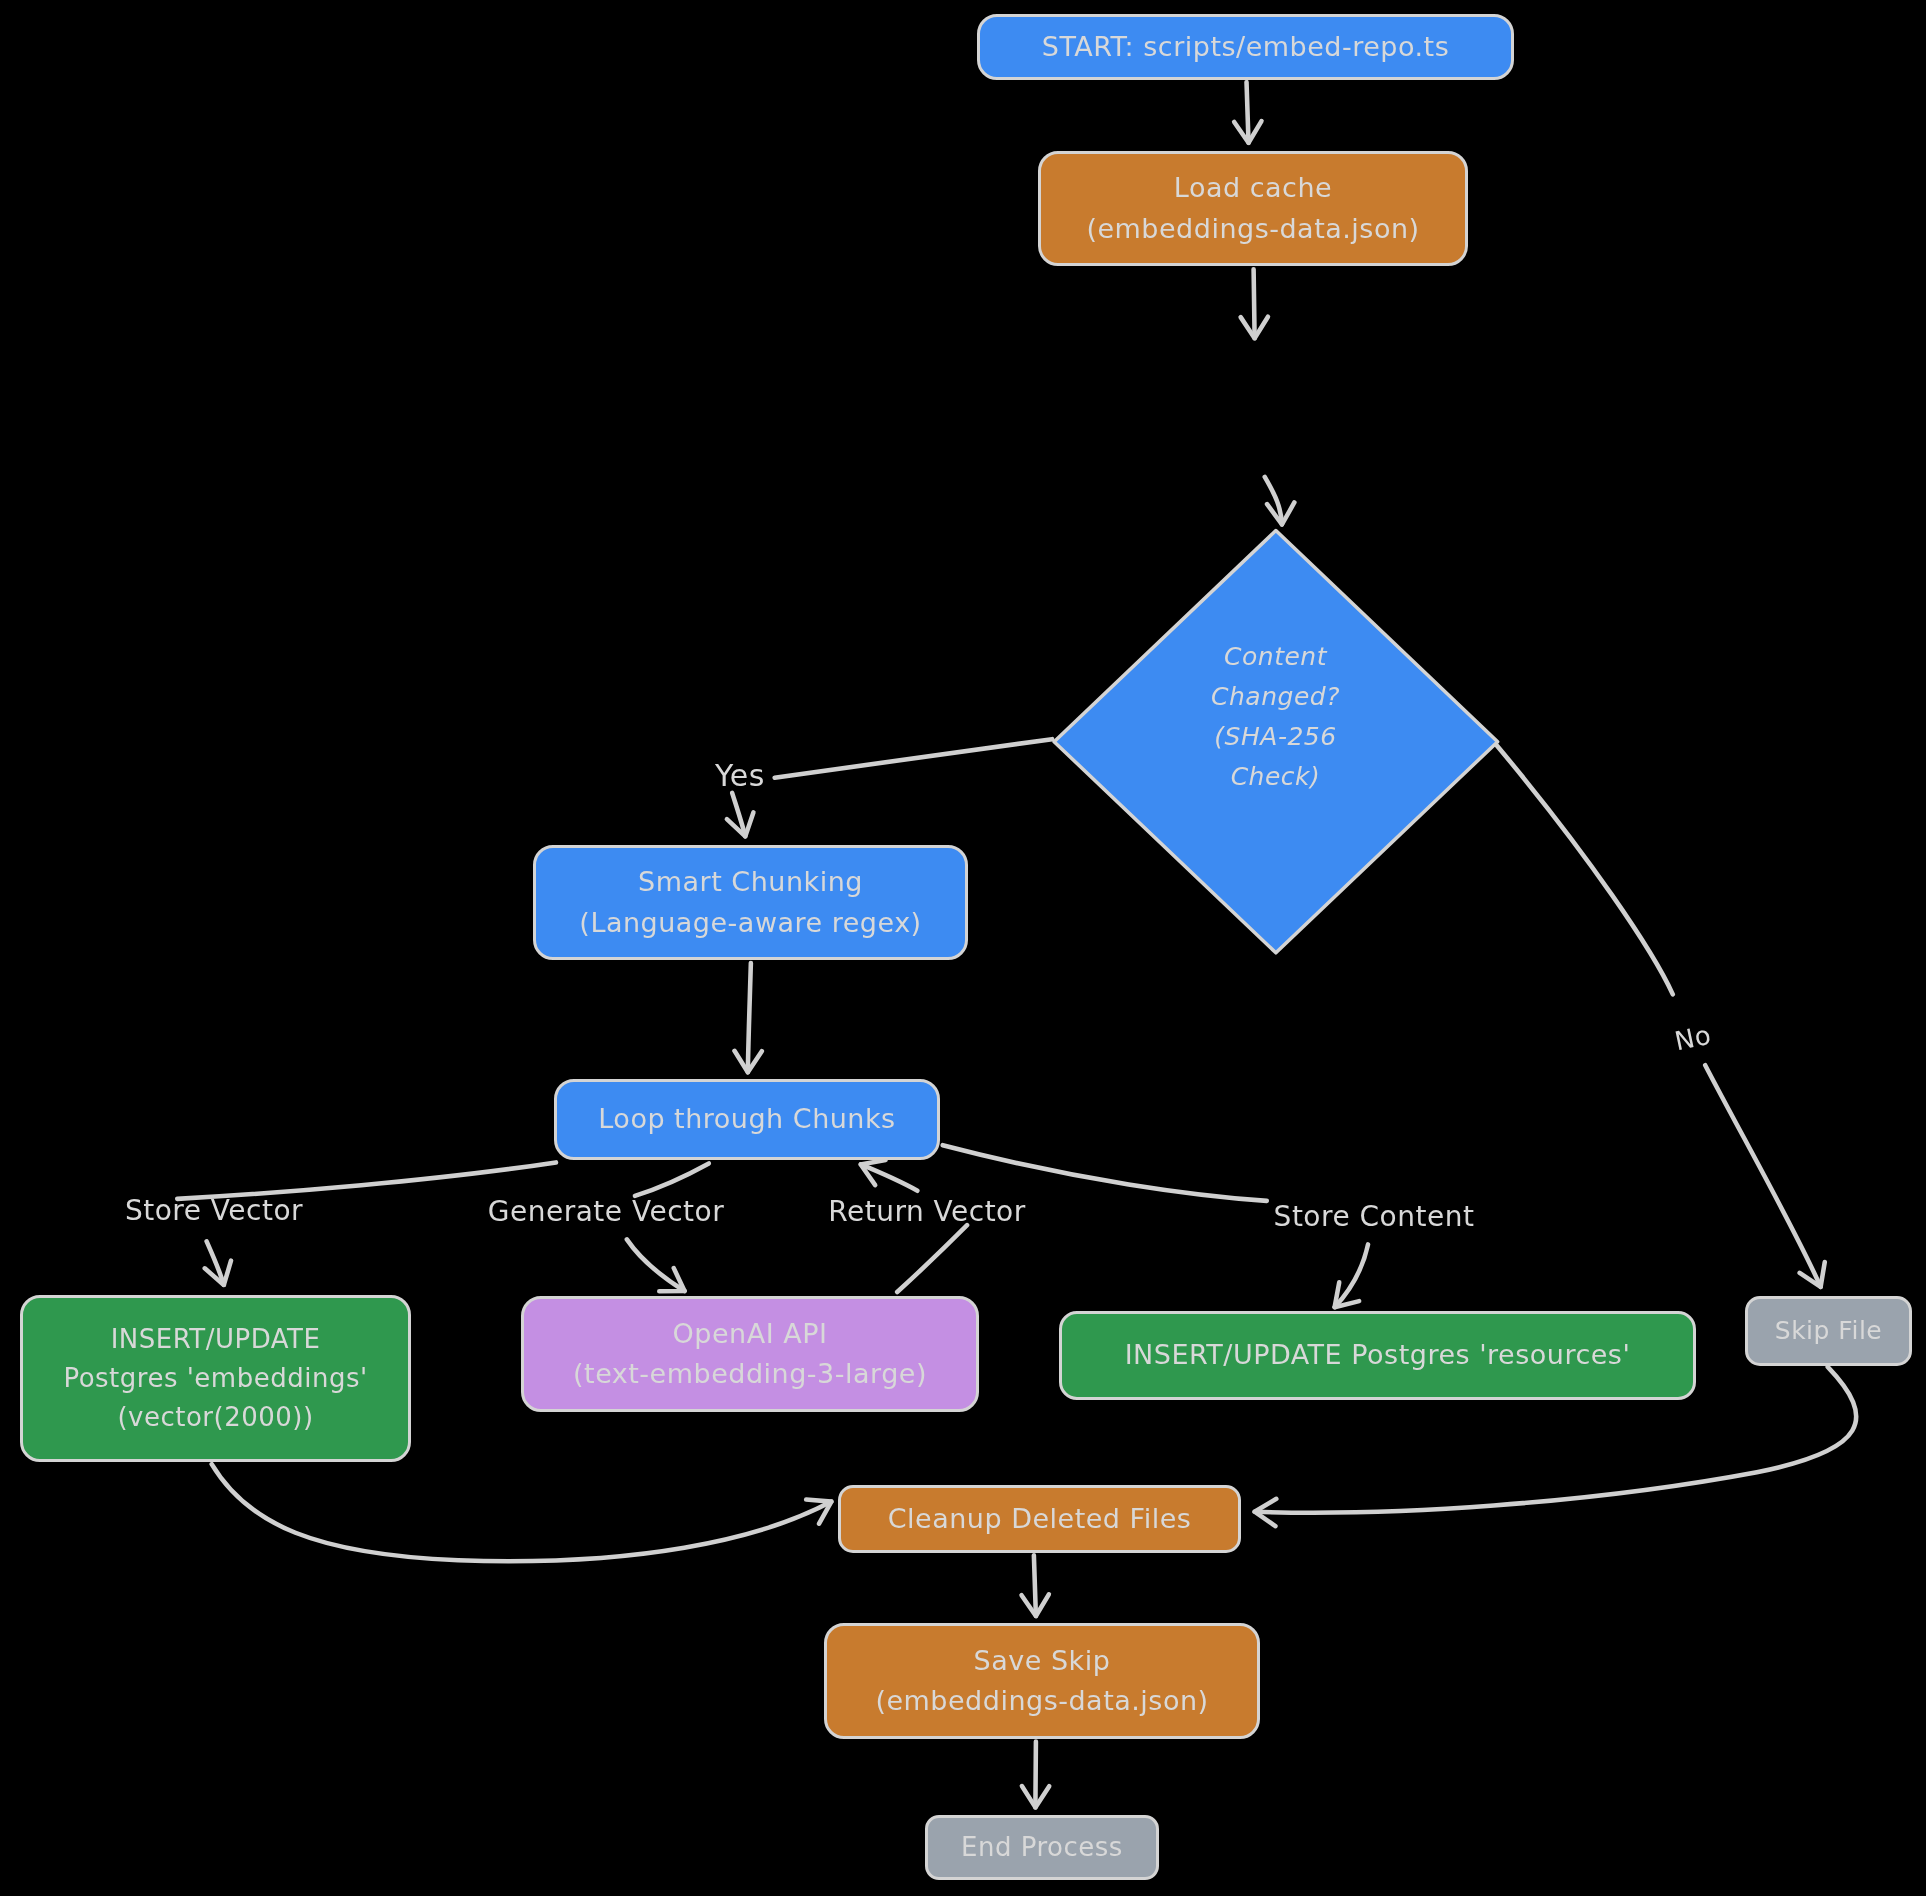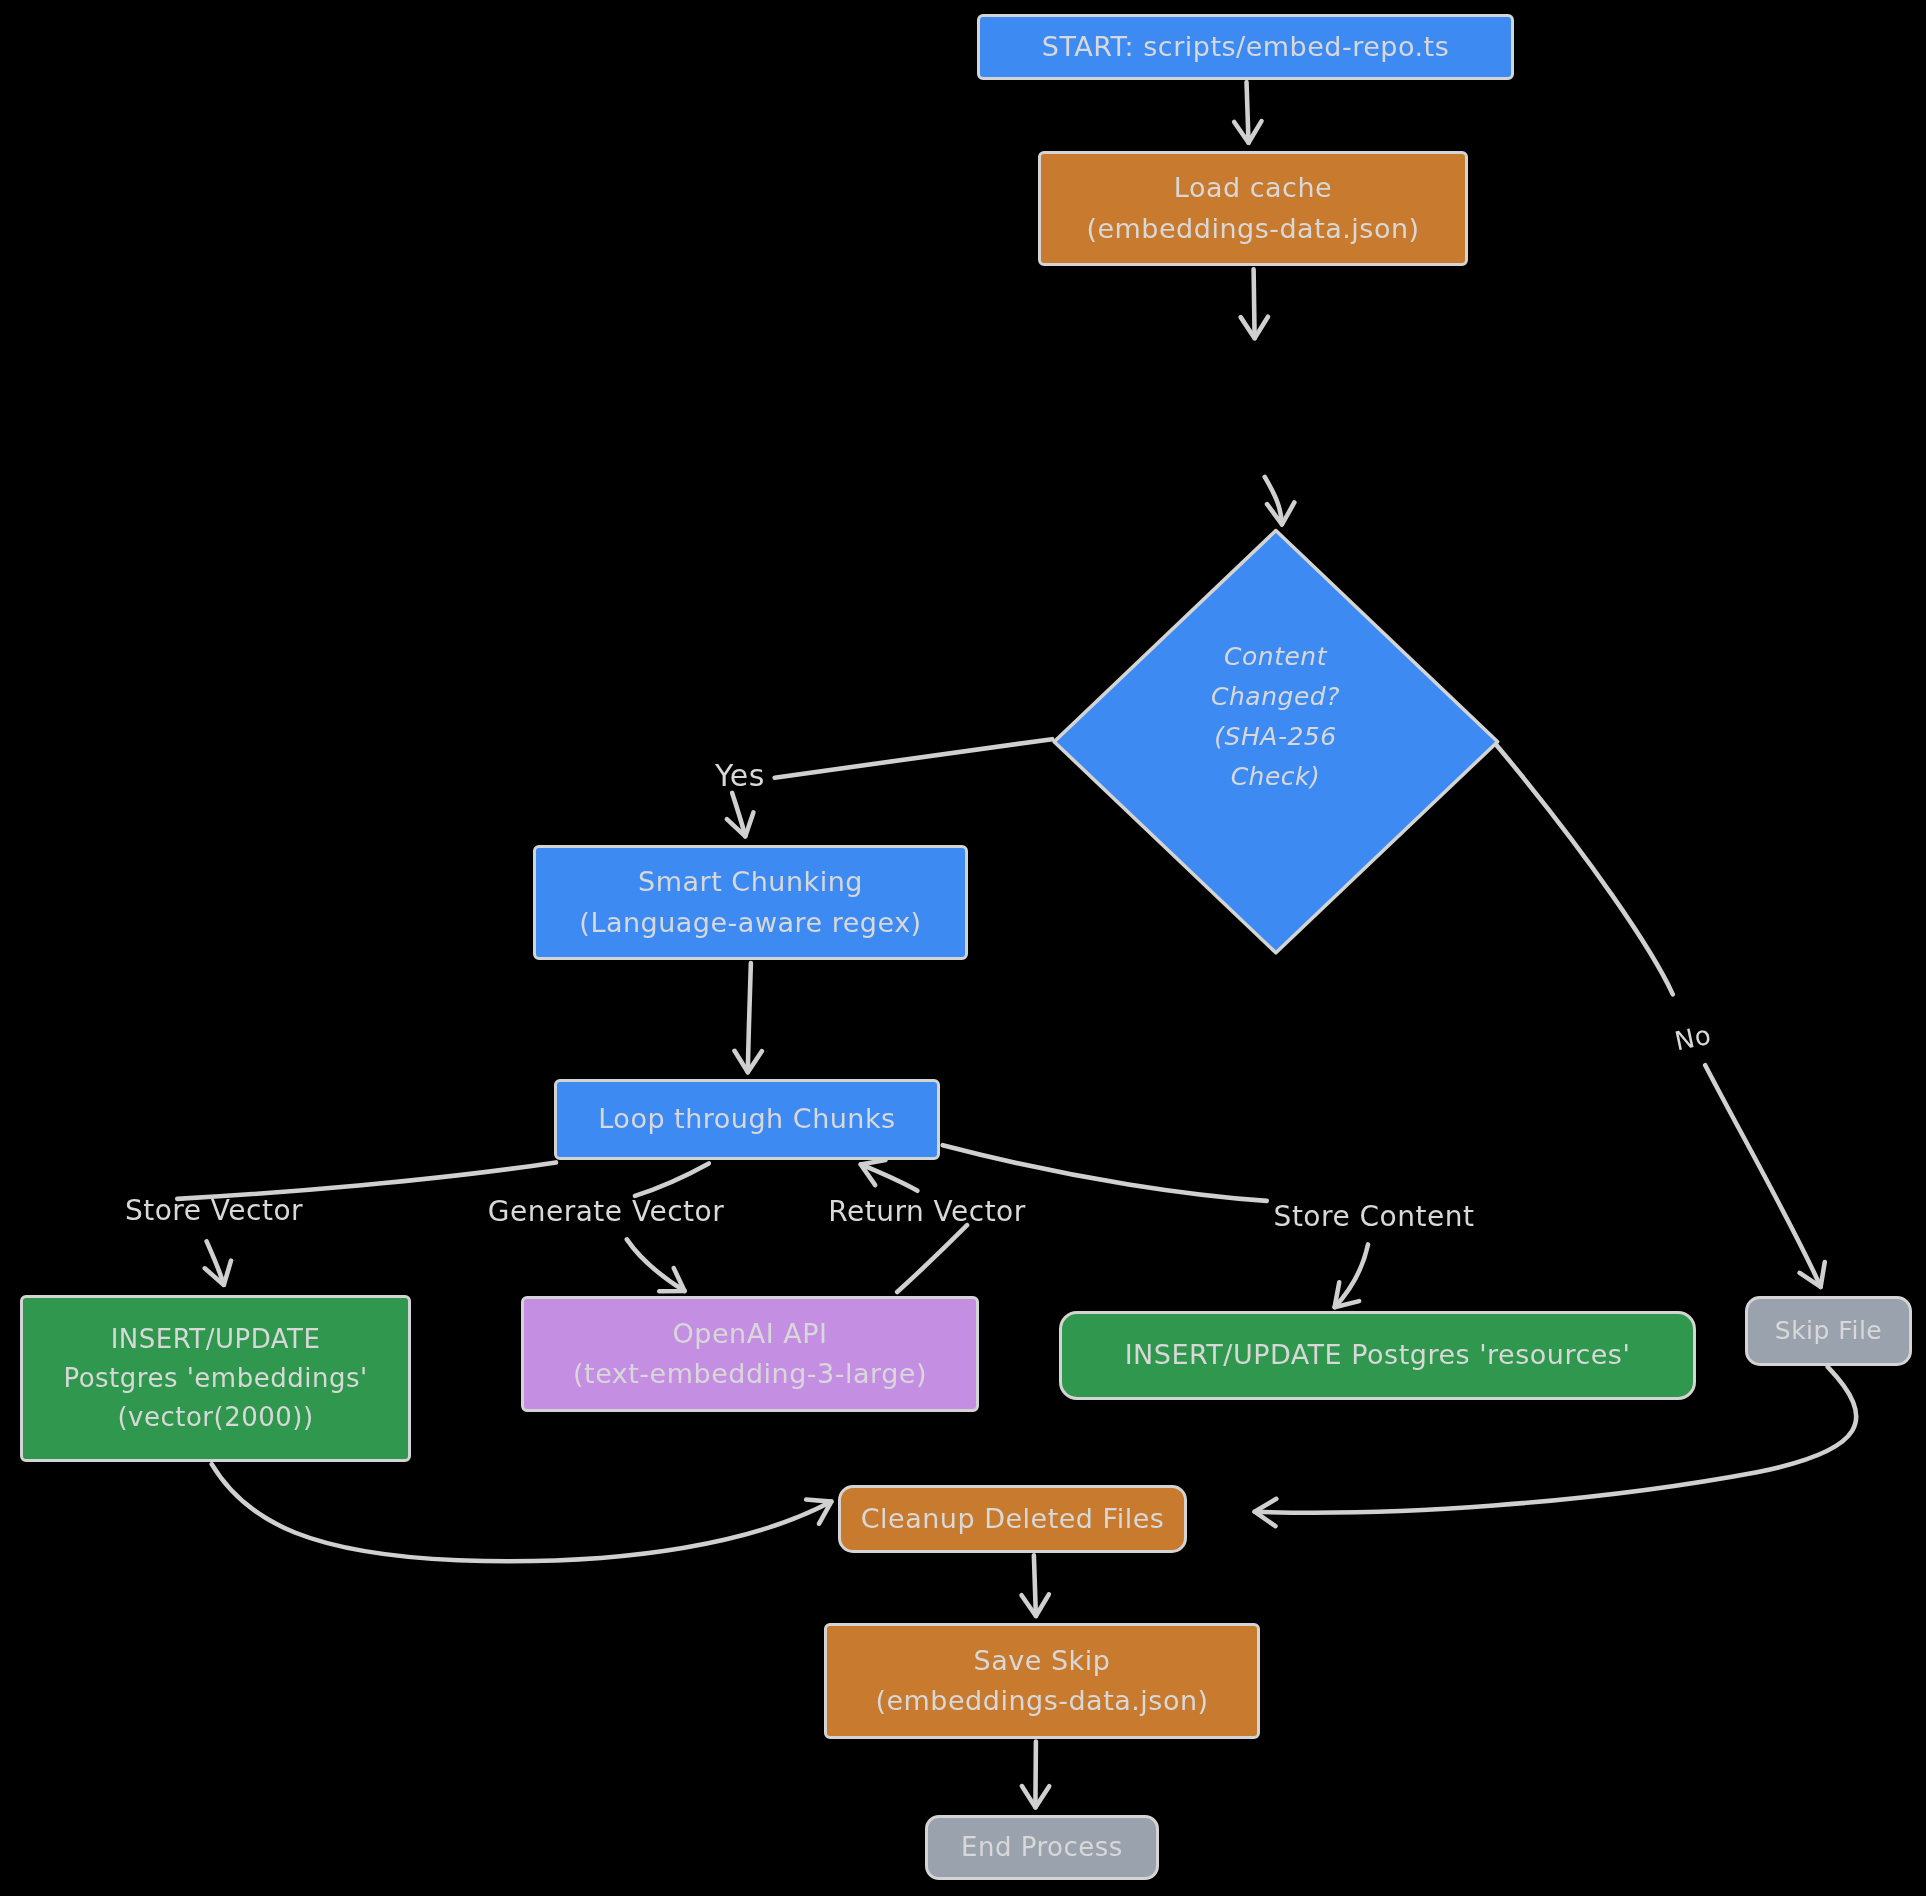--- a/index.html
+++ b/index.html
@@ -7,21 +7,21 @@
     position:relative;
     width:1926px; height:1896px;
     background:#000000;
     font-family:"DejaVu Sans", sans-serif;
     overflow:hidden;
   }
   .edges { position:absolute; left:0; top:0; width:1926px; height:1896px; }
   .node {
     position:absolute; box-sizing:border-box;
     display:flex; flex-direction:column; align-items:center; justify-content:center;
-    border:3.5px solid #d4d4d4; border-radius:6px;
+    border:3.5px solid #d4d4d4; border-radius:20px;
     color:#d8d8d8; text-align:center;
     font-size:27px; line-height:1.5;
     letter-spacing:0.5px;
   }
   .node span { display:block; white-space:nowrap; }
   .blue   { background:#3d8bf2; }
   .orange { background:#c87b2e; }
   .green  { background:#2f984e; }
   .purple { background:#c48fe3; }
   .gray   { background:#9aa3ad; }
@@ -123,21 +123,21 @@
   <div class="node green" style="left:1059px; top:1311px; width:637px; height:89px; border-radius:18px;">
     <span>INSERT/UPDATE Postgres 'resources'</span>
   </div>
 
   <div class="node gray" style="left:1745px; top:1296px; width:167px; height:70px; font-size:25px; border-radius:15px;">
     <span>Skip File</span>
   </div>
 
   <div class="edge-label no" style="left:1693px; top:1038px;">No</div>
 
-  <div class="node orange" style="left:838px; top:1485px; width:349px; height:68px; border-radius:15px;">
+  <div class="node orange" style="left:838px; top:1485px; width:403px; height:68px; border-radius:15px;">
     <span>Cleanup Deleted Files</span>
   </div>
 
   <div class="node orange" style="left:824px; top:1623px; width:436px; height:116px;">
     <span>Save Skip</span>
     <span>(embeddings-data.json)</span>
   </div>
 
   <div class="node gray" style="left:925px; top:1815px; width:234px; height:65px; font-size:26px; border-radius:14px;">
     <span>End Process</span>

